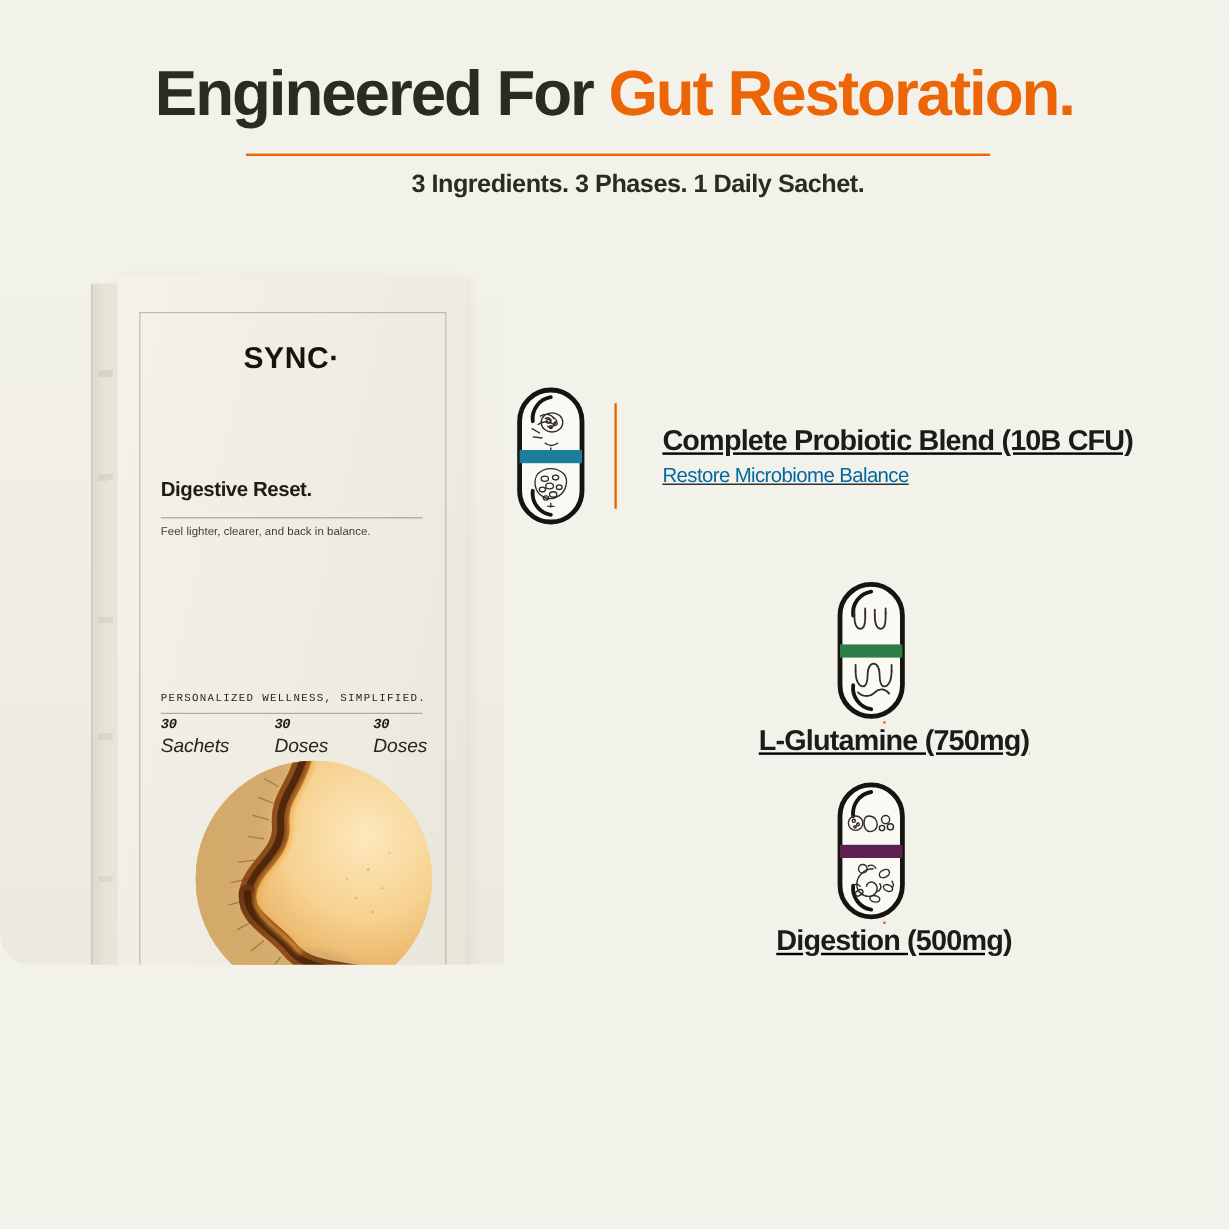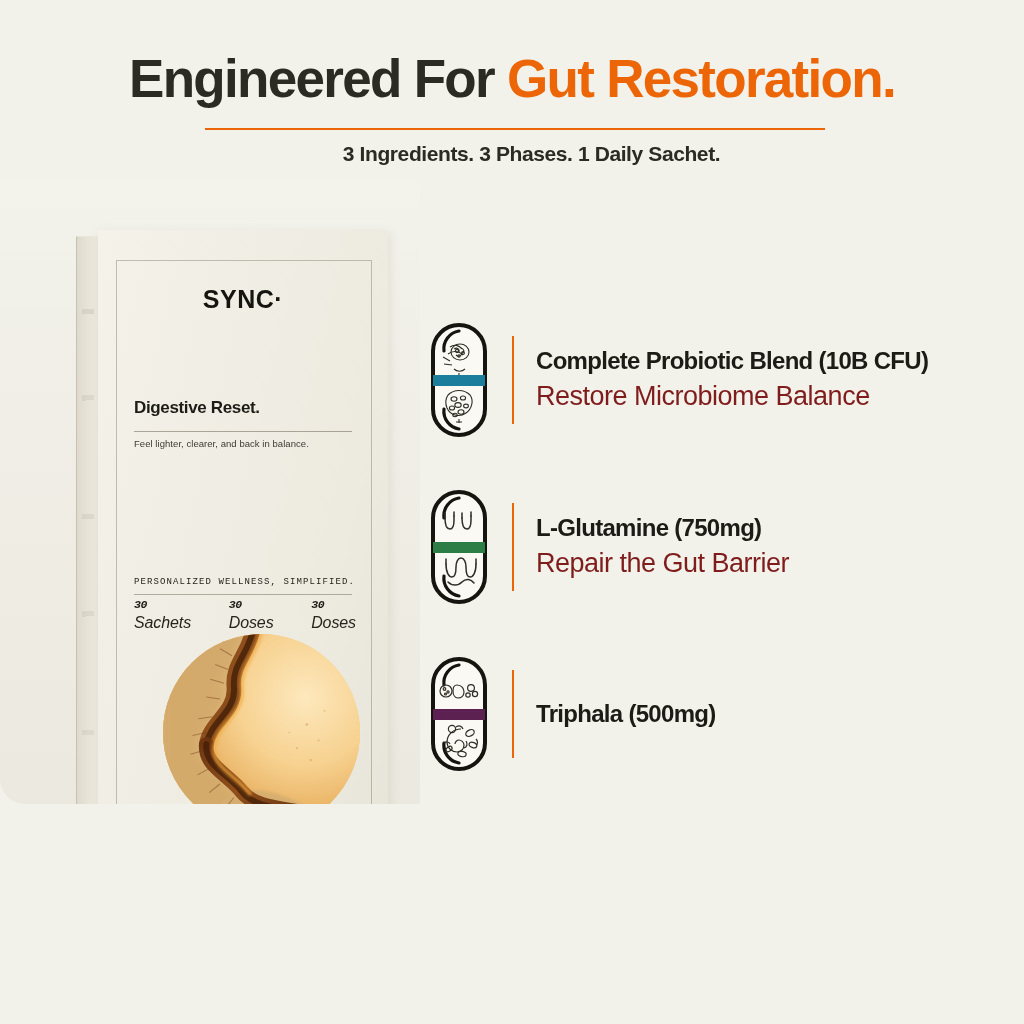--- a/index.html
+++ b/index.html
@@ -319,46 +319,46 @@
     left: 428px;
     top: 316px;
     width: 596px;
   }
   .feature {
     position: relative;
     height: 128px;
     display: flex;
     align-items: center;
   }
-  .feature + .feature { margin-top: 39px; }
+  .feature + .feature { margin-top: 39px; flex-direction: column; }
 
   .cap-icon { width: 62px; flex: 0 0 62px; }
   .cap-icon svg { display: block; width: 62px; height: 118px; }
 
   .feature-bar {
     flex: 0 0 2px;
     width: 2px;
     height: 88px;
     background: #ec6608;
     margin-left: 22px;
   }
-  .feature-text { margin-left: 22px; }
+  .feature-text { margin-left: 38px; text-decoration: underline; }
   .feature-title {
     font-size: 24px;
     font-weight: 700;
     letter-spacing: -0.7px;
     color: #1c1b16;
     line-height: 1.24;
   }
   .feature-sub {
     margin-top: 4px;
-    font-size: 27px;
+    font-size: 17px;
     font-weight: 400;
     letter-spacing: -0.5px;
-    color: #7f1d1d;
+    color: #0369a1;
     line-height: 1.24;
   }
 </style>
 </head>
 <body>
 
 <div class="stage">
 
   <div class="headline">
     <span>Engineered For </span><span class="accent">Gut Restoration.</span>
@@ -528,21 +528,20 @@
           <g stroke="#2f2d25" stroke-width="1.5" fill="none" stroke-linecap="round">
             <path d="M18,76 c0,9 3,13 6,13 c3,0 4,-5 4,-10 c0,-5 2,-9 5,-9 c3,0 5,4 5,9 c0,5 1,10 4,10 c3,0 6,-4 6,-13"></path>
             <path d="M18,76 l0,-5 M48,76 l0,-5"></path>
             <path d="M20,94 c4,4 10,4 14,0 c4,-4 9,-3 12,1"></path>
           </g>
         </svg>
       </div>
       <div class="feature-bar"></div>
       <div class="feature-text">
         <div class="feature-title">L-Glutamine (750mg)</div>
-        <div class="feature-sub">Repair the Gut Barrier</div>
       </div>
     </div>
 
     <div class="feature">
       <div class="cap-icon">
         <svg viewBox="0 0 62 118" aria-hidden="true">
           <rect x="5" y="4" width="52" height="110" rx="26" fill="#faf9f3" stroke="#15140f" stroke-width="4"></rect>
           <path d="M16,30 A18,18 0 0 1 31,10" fill="none" stroke="#15140f" stroke-width="3.2" stroke-linecap="round"></path>
           <path d="M16,88 A18,18 0 0 0 31,108" fill="none" stroke="#15140f" stroke-width="3.2" stroke-linecap="round"></path>
           <g stroke="#2f2d25" stroke-width="1.2" fill="none">
@@ -563,18 +562,18 @@
             <ellipse cx="45" cy="90" rx="4" ry="2.6" transform="rotate(22 45 90)"></ellipse>
             <ellipse cx="21" cy="94" rx="3.4" ry="2.2" transform="rotate(-35 21 94)"></ellipse>
             <ellipse cx="34" cy="99" rx="4.2" ry="2.6" transform="rotate(12 34 99)"></ellipse>
             <path d="M28,72 c3,-2 6,-1 7,2 M48,84 c2,2 2,5 0,6 M16,88 c2,-2 5,-1 6,1"></path>
             <path d="M38,86 c2,3 1,6 -2,7"></path>
           </g>
         </svg>
       </div>
       <div class="feature-bar"></div>
       <div class="feature-text">
-        <div class="feature-title">Triphala (500mg)</div>
+        <div class="feature-title">Digestion (500mg)</div>
       </div>
     </div>
 
   </div>
 </div>
 
 </body></html>

